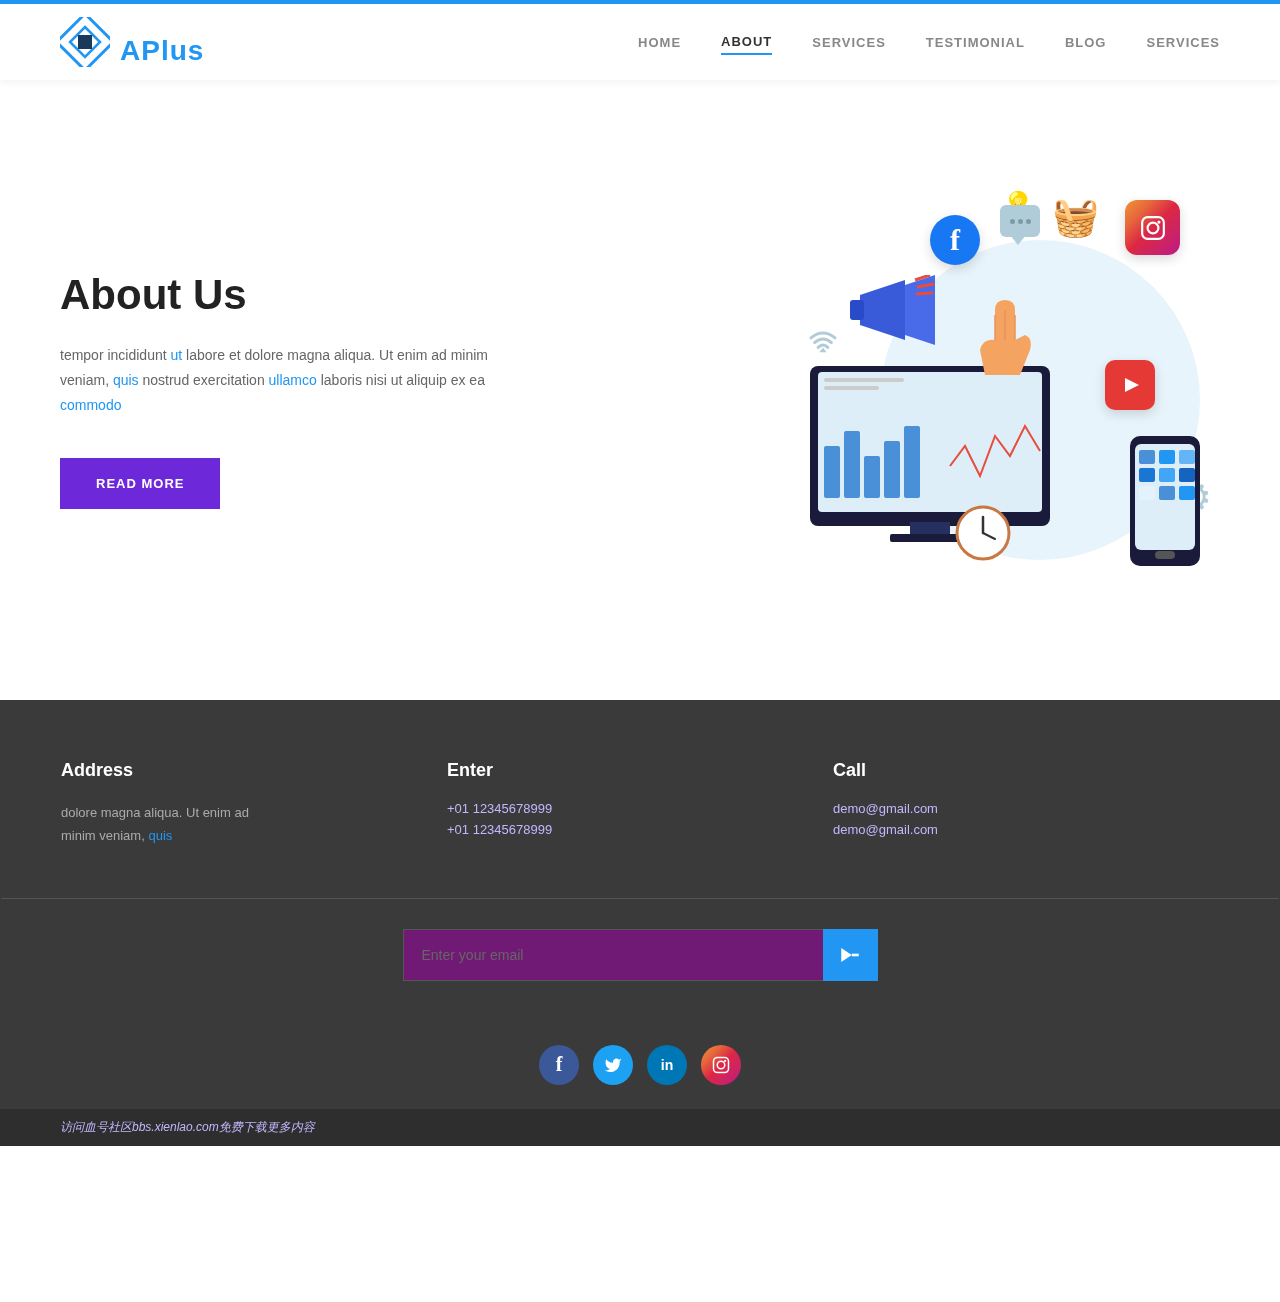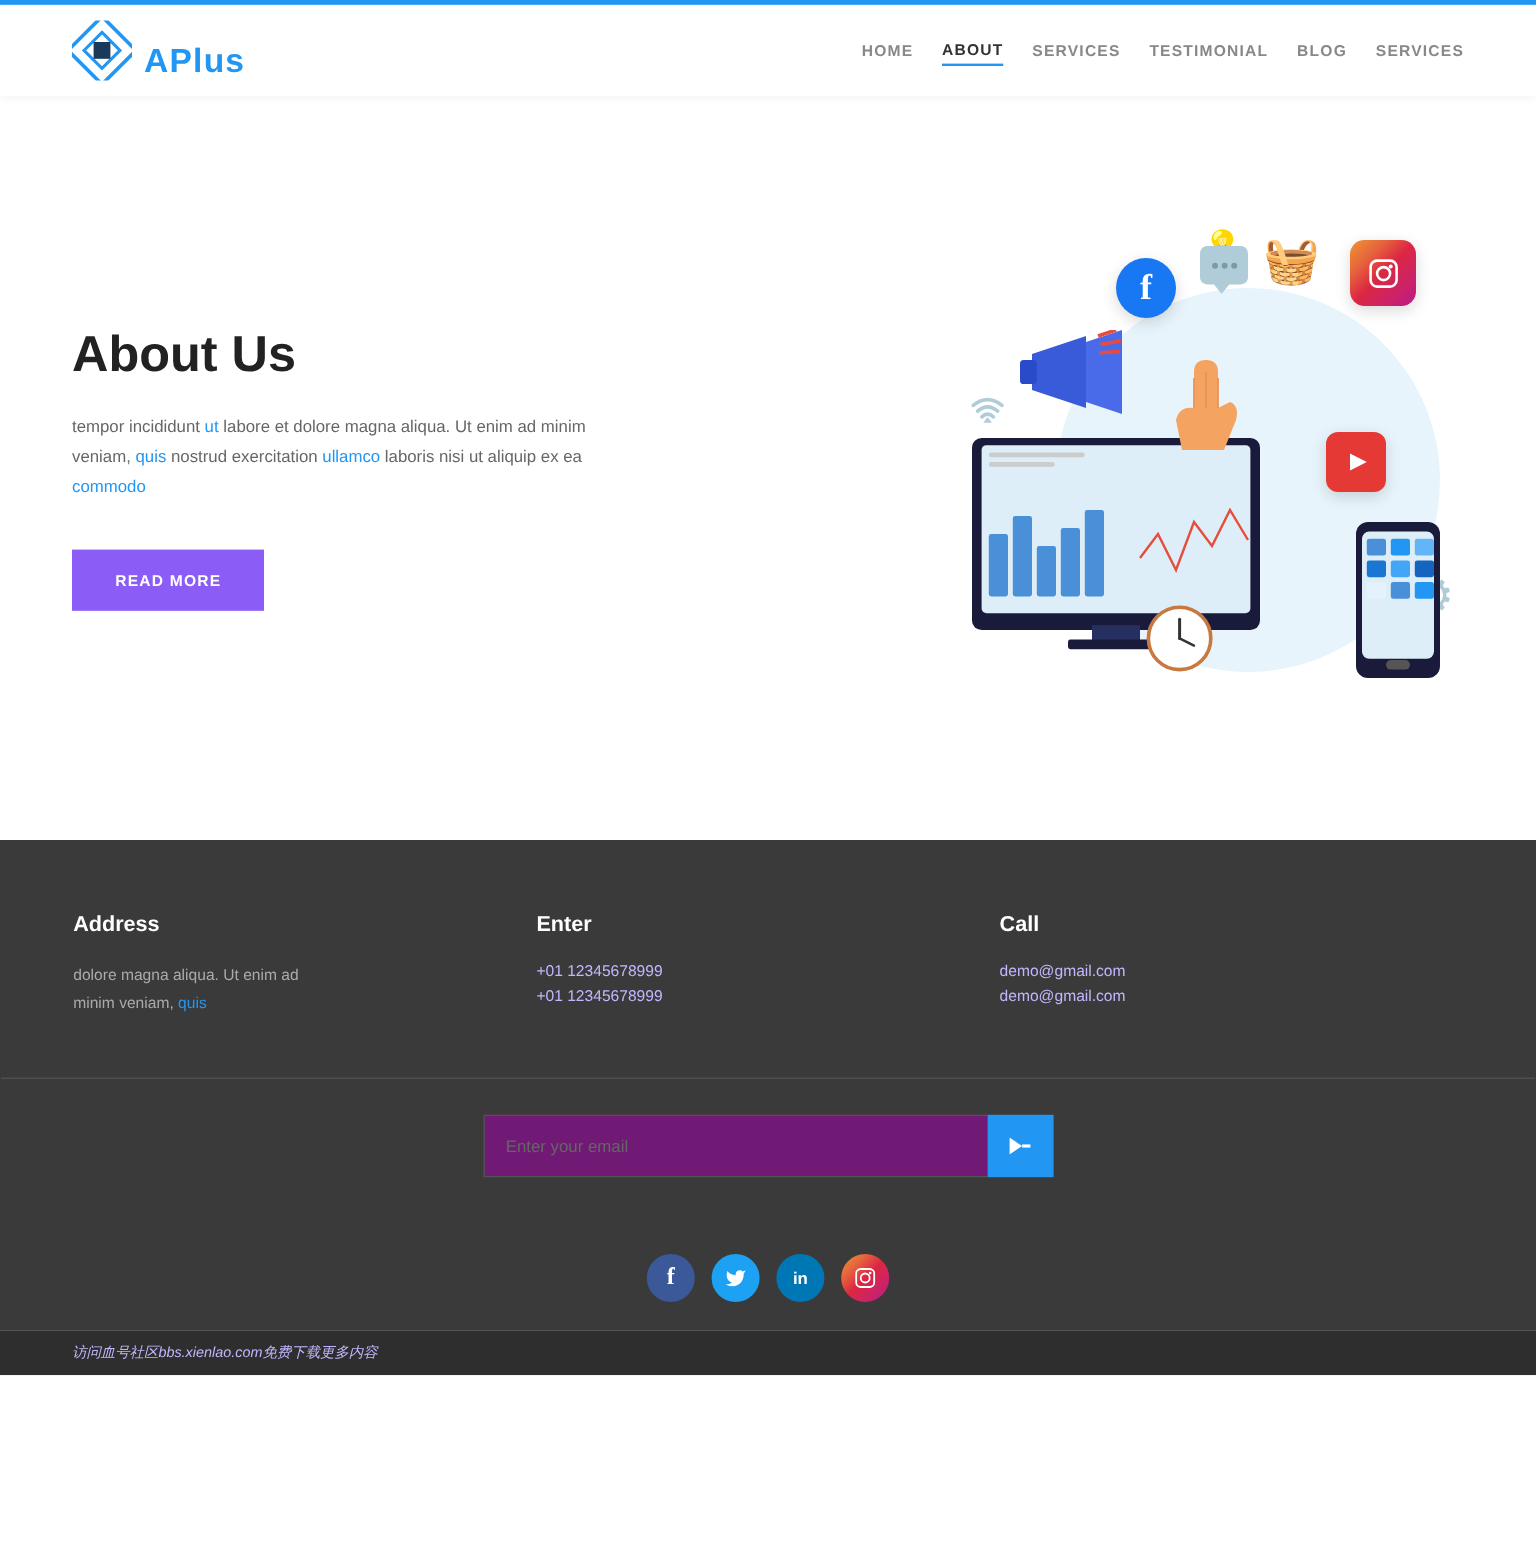--- a/index.html
+++ b/index.html
@@ -33,21 +33,21 @@
       font-weight: bold;
       color: #333;
       letter-spacing: 1px;
     }
     .logo-text span {
       color: #2196f3;
     }
     nav {
       display: flex;
       align-items: center;
-      gap: 24px;
+      gap: 40px;
     }
     .nav-item {
       font-size: 13px;
       font-weight: 600;
       color: #888;
       text-decoration: none;
       letter-spacing: 1px;
       cursor: pointer;
       padding: 4px 0;
     }
@@ -79,21 +79,21 @@
       line-height: 1.8;
       color: #666;
       margin-bottom: 40px;
     }
     .hero-desc a, .hero-desc .link {
       color: #2196f3;
       text-decoration: none;
     }
     .btn-readmore {
       display: inline-block;
-      background: #8b5cf6;
+      background: #6d28d9;
       color: #fff;
       font-size: 13px;
       font-weight: 700;
       letter-spacing: 1px;
       padding: 18px 36px;
       cursor: pointer;
       border: none;
       text-transform: uppercase;
     }
 

